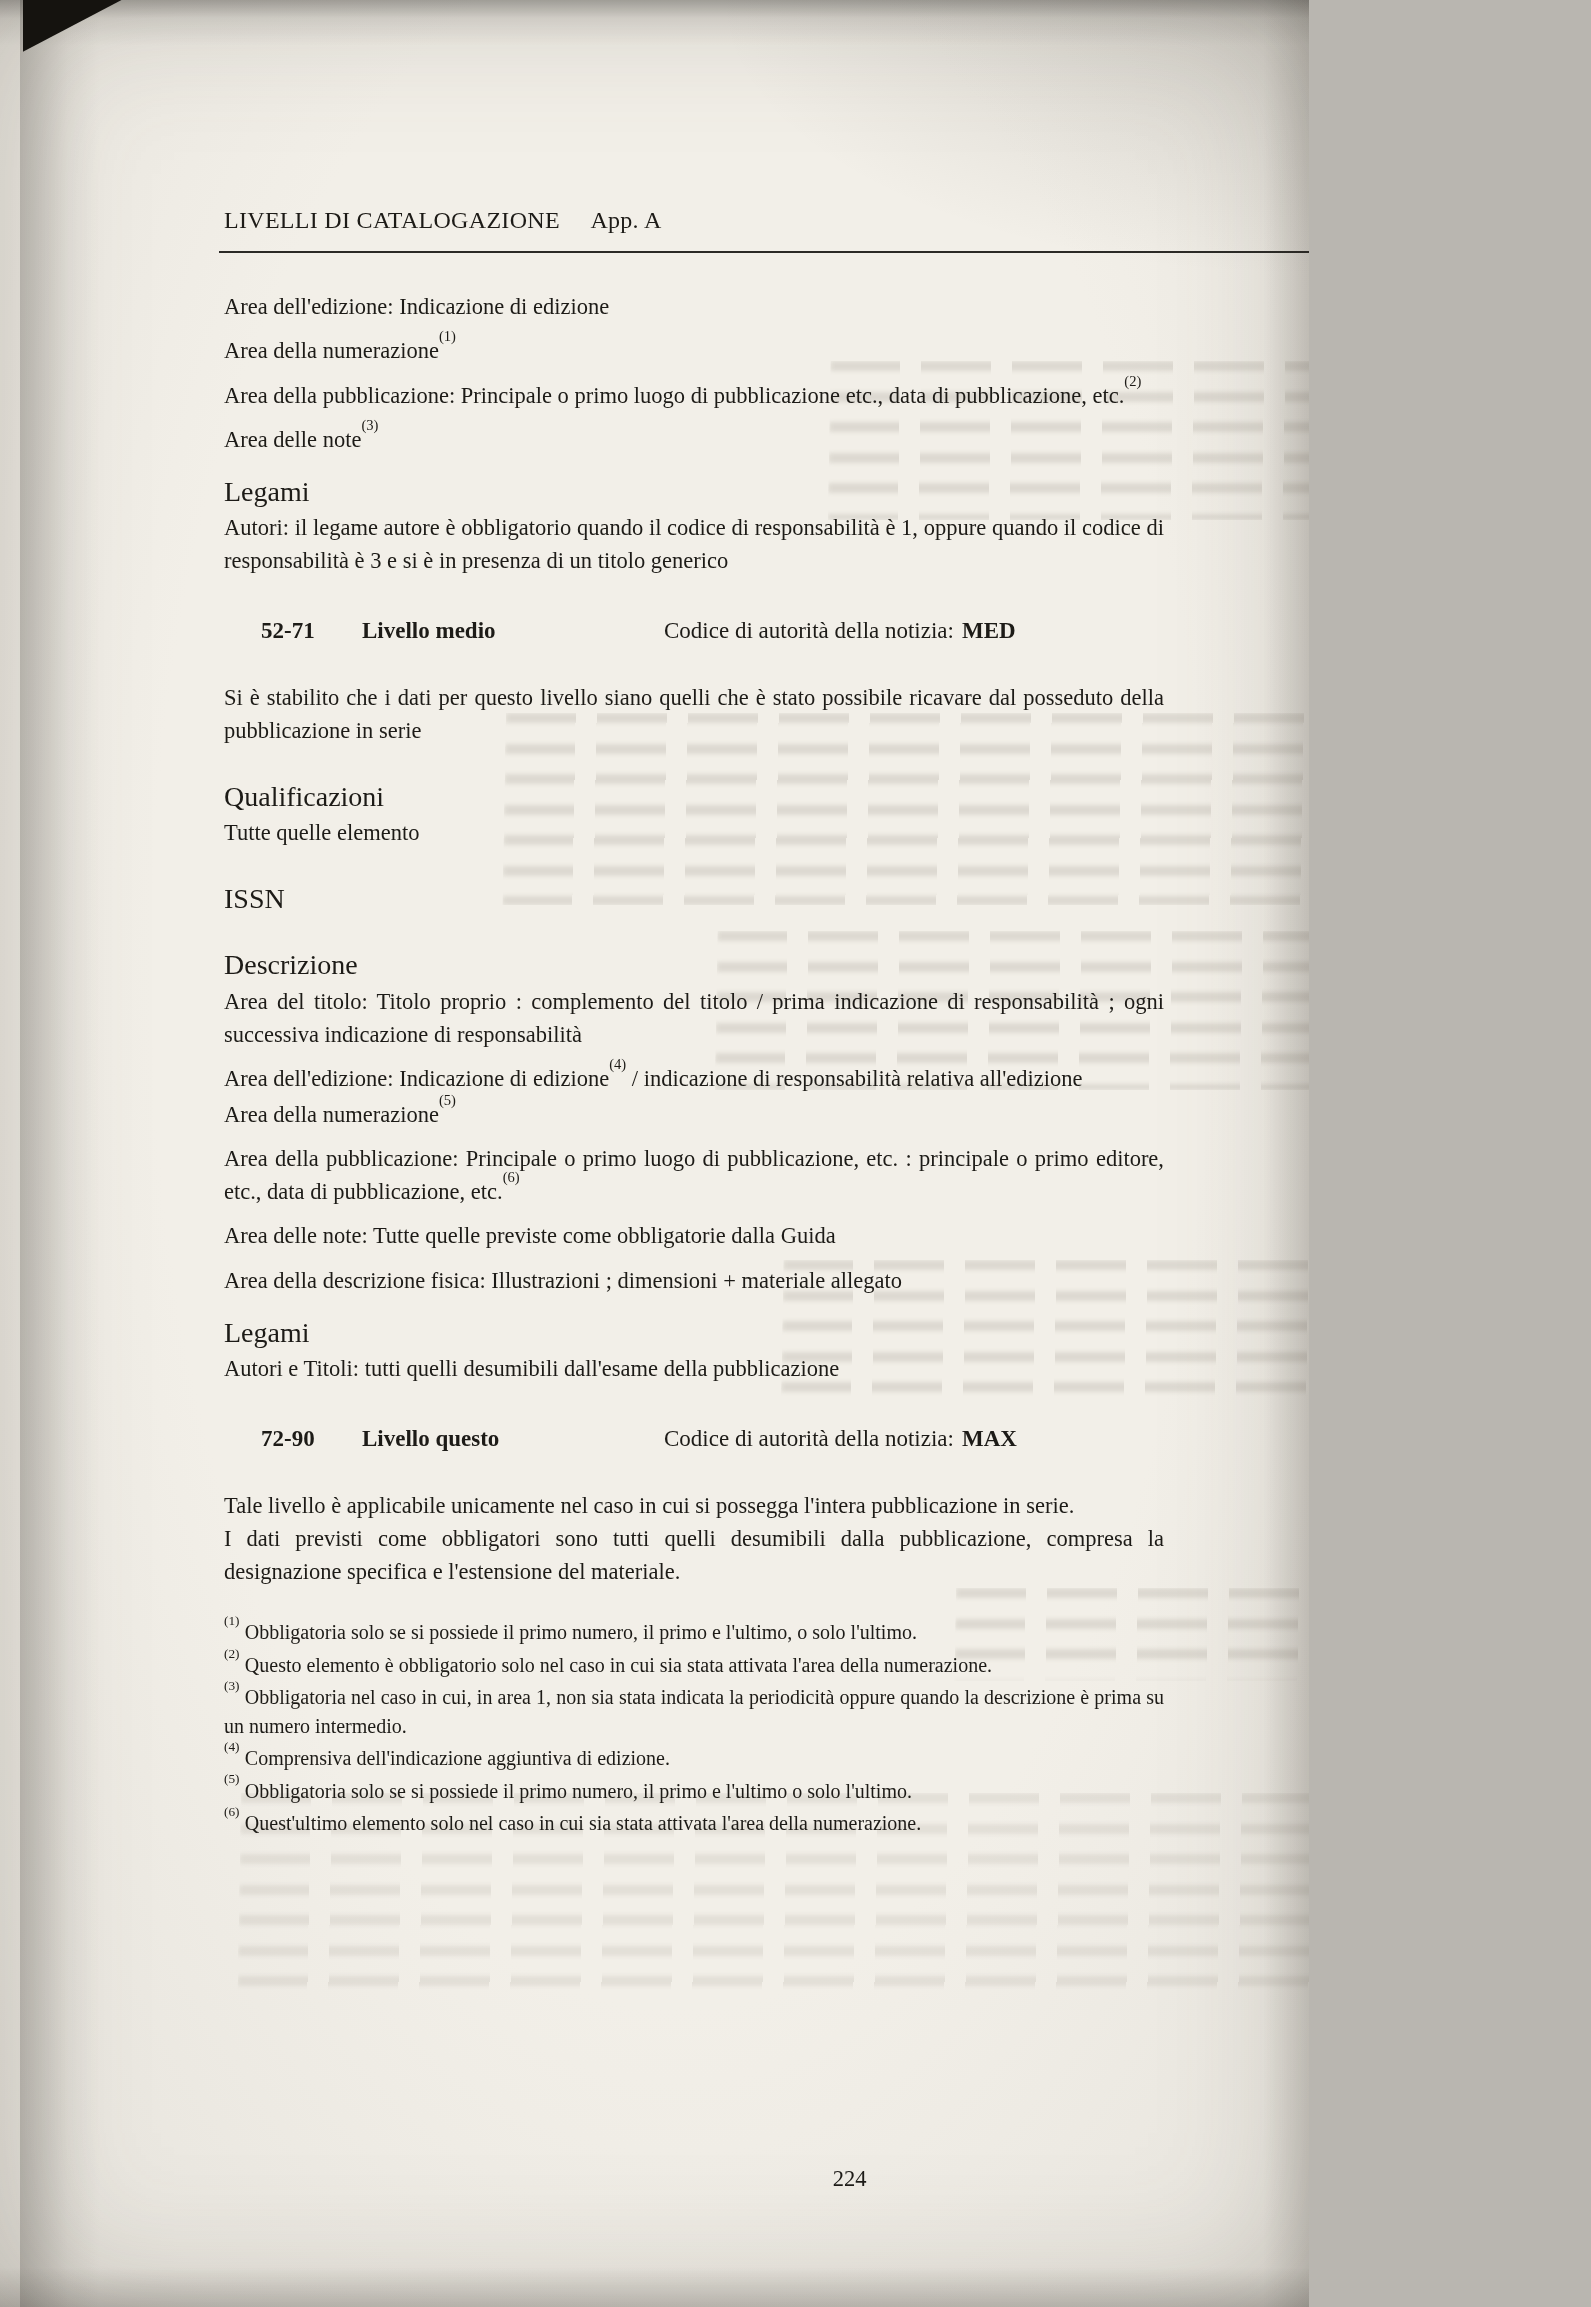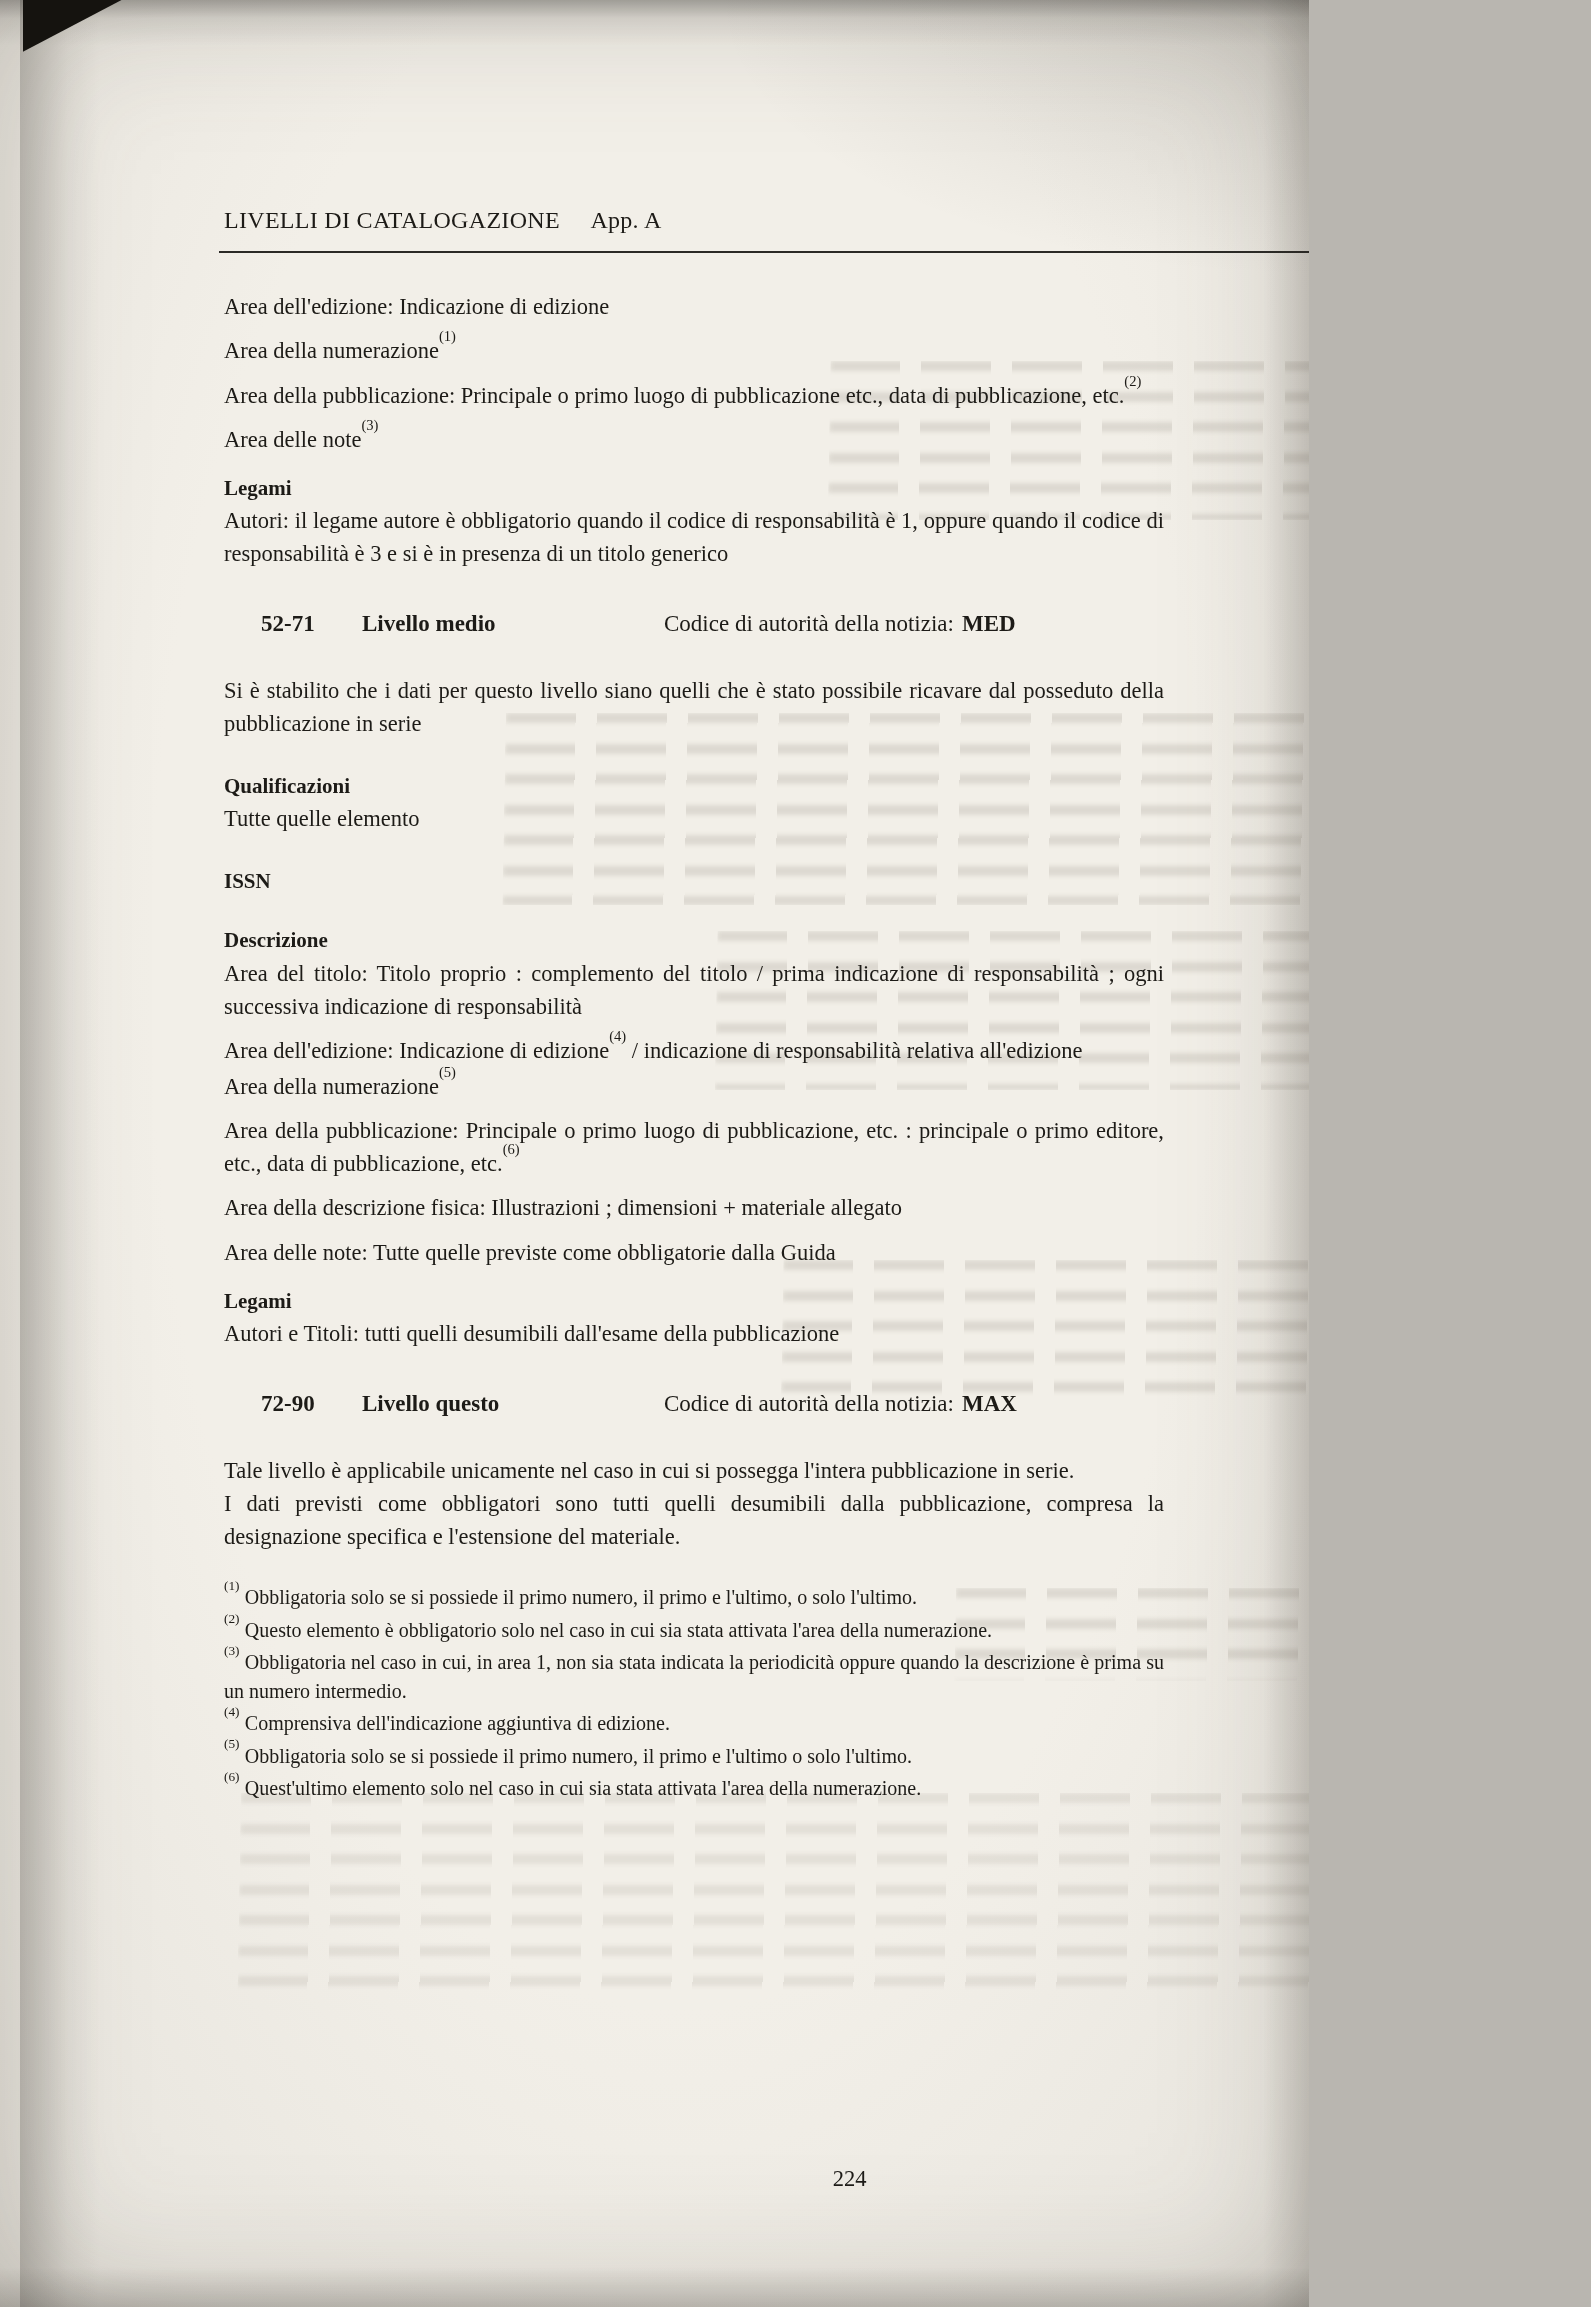--- a/index.html
+++ b/index.html
@@ -49,21 +49,21 @@
   
   .content{
     position:relative;z-index:2;
     padding:207px 145px 0 224px;
   }
   .running-header{font-size:24px;letter-spacing:0.3px;}
   .running-header .app{margin-left:30.5px;}
   .hrule{border:0;border-top:2.7px solid #2b2a26;margin:17px 0 0 -5.3px;width:1224px;}
   .p{font-size:22.5px;line-height:33px;text-align:justify;margin:0 0 11.3px 0;}
   .first{margin-top:37px;}
-  .h3{font-size:21px;font-weight:bold;margin:20px 0 3.3px 0;}
+  .h3{font-size:28px;font-weight:normal;margin:20px 0 3.3px 0;}
   .h3.solo{margin-top:34px;}
   sup.fnref{font-size:14.6px;line-height:0;position:relative;top:-8.6px;}
   .sec-heading{display:flex;font-size:23px;margin:41px 0 37px 0;align-items:baseline;}
   .sec-heading .range{font-weight:bold;width:101px;flex:none;margin-left:37px;}
   .sec-heading .level{font-weight:bold;width:302px;flex:none;}
   .sec-heading .code-label{font-weight:normal;}
   .sec-heading .code-value{font-weight:bold;margin-left:8px;}
   .tight{margin-bottom:2.7px;}
   .max-lines .p{margin-bottom:0;}
   .footnotes{margin-top:30.5px;font-size:20px;line-height:29px;}
@@ -130,23 +130,23 @@
     <div class="h3 solo">Descrizione</div>
 
     <p class="p">Area del titolo: Titolo proprio : complemento del titolo / prima indicazione di responsabilità ; ogni successiva indicazione di responsabilità</p>
 
     <p class="p tight"><span>Area dell'edizione: Indicazione di edizione</span><sup class="fnref">(4)</sup><span> / indicazione di responsabilità relativa all'edizione</span></p>
 
     <p class="p"><span>Area della numerazione</span><sup class="fnref">(5)</sup></p>
 
     <p class="p"><span>Area della pubblicazione: Principale o primo luogo di pubblicazione, etc. : principale o primo editore, etc., data di pubblicazione, etc.</span><sup class="fnref">(6)</sup></p>
 
+    <p class="p">Area delle note: Tutte quelle previste come obbligatorie dalla Guida</p>
+
     <p class="p">Area della descrizione fisica: Illustrazioni ; dimensioni + materiale allegato</p>
-
-    <p class="p">Area delle note: Tutte quelle previste come obbligatorie dalla Guida</p>
 
     <div class="h3">Legami</div>
     <p class="p">Autori e Titoli: tutti quelli desumibili dall'esame della pubblicazione</p>
 
     <div class="sec-heading">
       <span class="range">72-90</span>
       <span class="level">Livello questo</span>
       <span class="code">
         <span class="code-label">Codice di autorità della notizia:</span><span class="code-value">MAX</span>
       </span>

